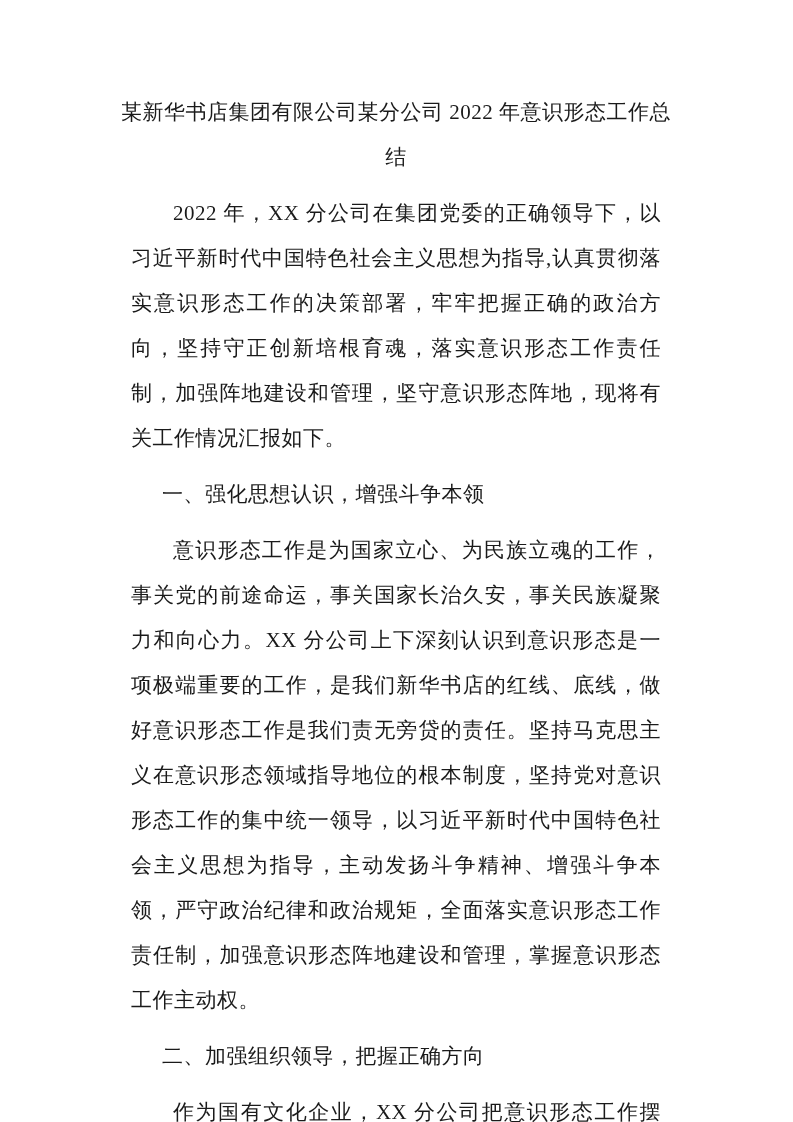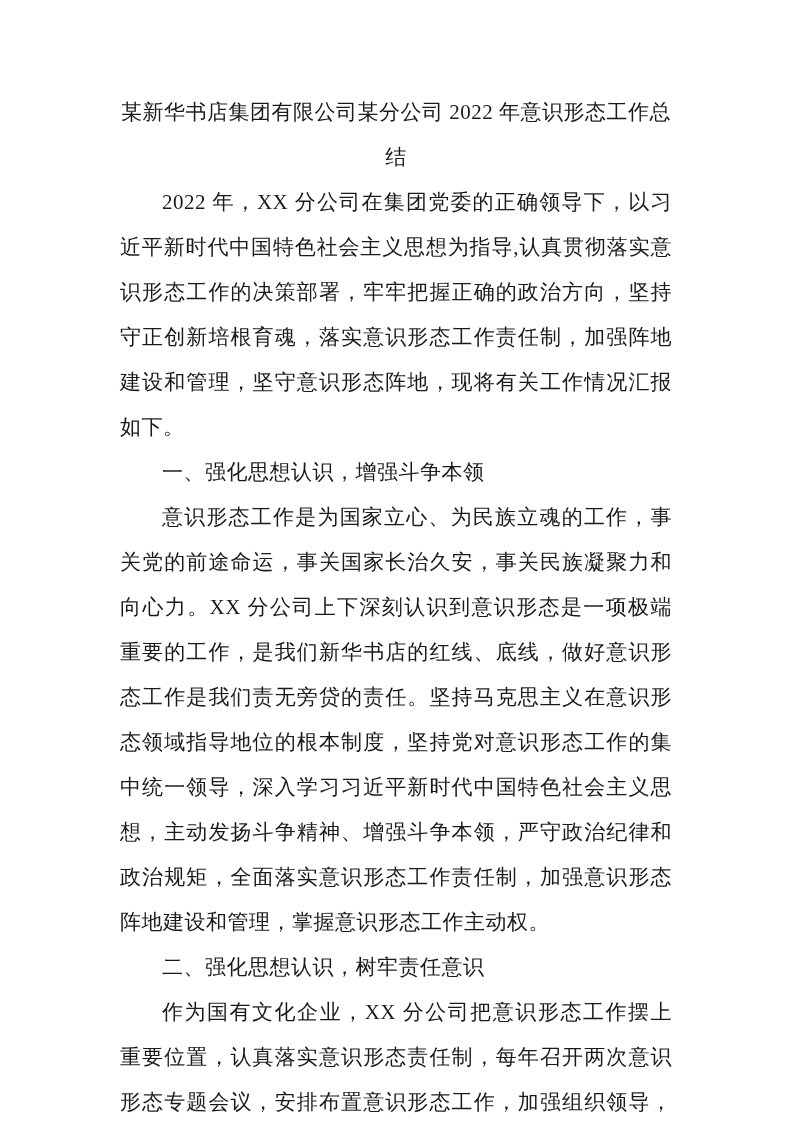--- a/index.html
+++ b/index.html
@@ -31,37 +31,37 @@
   .doc-heading {
     margin: 0;
     font-size: 21px;
     font-weight: normal;
     line-height: 45px;
     letter-spacing: 0.5px;
     text-indent: 2em;
     text-align: justify;
   }
   .doc-para {
-    margin: 0;
+    margin: 11px;
     font-size: 21px;
     line-height: 45px;
     letter-spacing: 0.5px;
     text-indent: 2em;
     text-align: justify;
     text-justify: inter-ideograph;
   }
 </style>
 </head>
 <body>
 
 <div class="page">
   <h1 class="doc-title">某新华书店集团有限公司某分公司 2022 年意识形态工作总结</h1>
 
   <p class="doc-para">2022 年，XX 分公司在集团党委的正确领导下，以习近平新时代中国特色社会主义思想为指导,认真贯彻落实意识形态工作的决策部署，牢牢把握正确的政治方向，坚持守正创新培根育魂，落实意识形态工作责任制，加强阵地建设和管理，坚守意识形态阵地，现将有关工作情况汇报如下。</p>
 
   <h2 class="doc-heading">一、强化思想认识，增强斗争本领</h2>
 
-  <p class="doc-para">意识形态工作是为国家立心、为民族立魂的工作，事关党的前途命运，事关国家长治久安，事关民族凝聚力和向心力。XX 分公司上下深刻认识到意识形态是一项极端重要的工作，是我们新华书店的红线、底线，做好意识形态工作是我们责无旁贷的责任。坚持马克思主义在意识形态领域指导地位的根本制度，坚持党对意识形态工作的集中统一领导，深入学习习近平新时代中国特色社会主义思想，主动发扬斗争精神、增强斗争本领，严守政治纪律和政治规矩，全面落实意识形态工作责任制，加强意识形态阵地建设和管理，掌握意识形态工作主动权。</p>
+  <p class="doc-para">意识形态工作是为国家立心、为民族立魂的工作，事关党的前途命运，事关国家长治久安，事关民族凝聚力和向心力。XX 分公司上下深刻认识到意识形态是一项极端重要的工作，是我们新华书店的红线、底线，做好意识形态工作是我们责无旁贷的责任。坚持马克思主义在意识形态领域指导地位的根本制度，坚持党对意识形态工作的集中统一领导，以习近平新时代中国特色社会主义思想为指导，主动发扬斗争精神、增强斗争本领，严守政治纪律和政治规矩，全面落实意识形态工作责任制，加强意识形态阵地建设和管理，掌握意识形态工作主动权。</p>
 
-  <h2 class="doc-heading">二、强化思想认识，树牢责任意识</h2>
+  <h2 class="doc-heading">二、加强组织领导，把握正确方向</h2>
 
   <p class="doc-para">作为国有文化企业，XX 分公司把意识形态工作摆上重要位置，认真落实意识形态责任制，每年召开两次意识形态专题会议，安排布置意识形态工作，加强组织领导，健全保</p>
 </div>
 
 </body></html>

